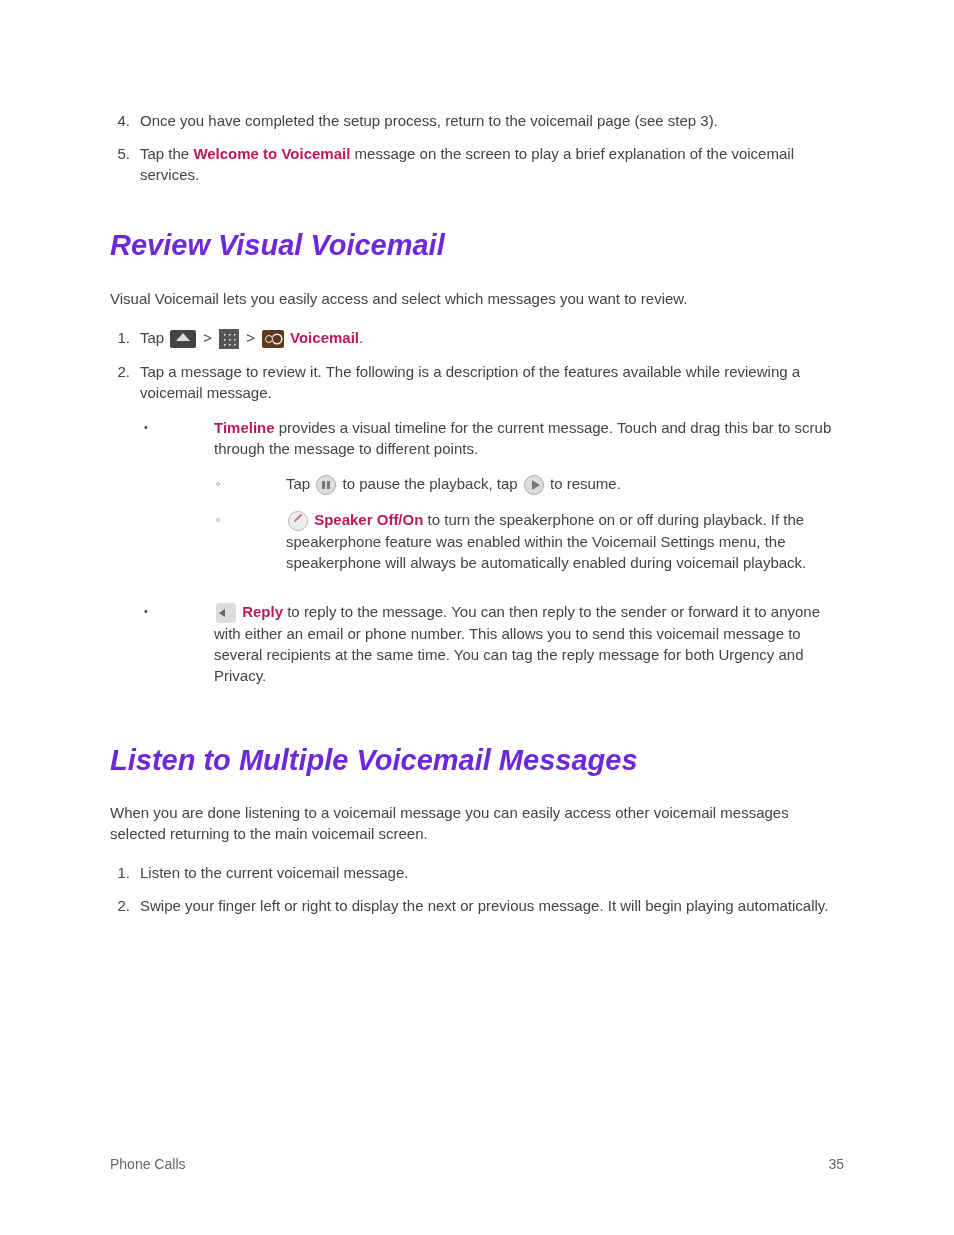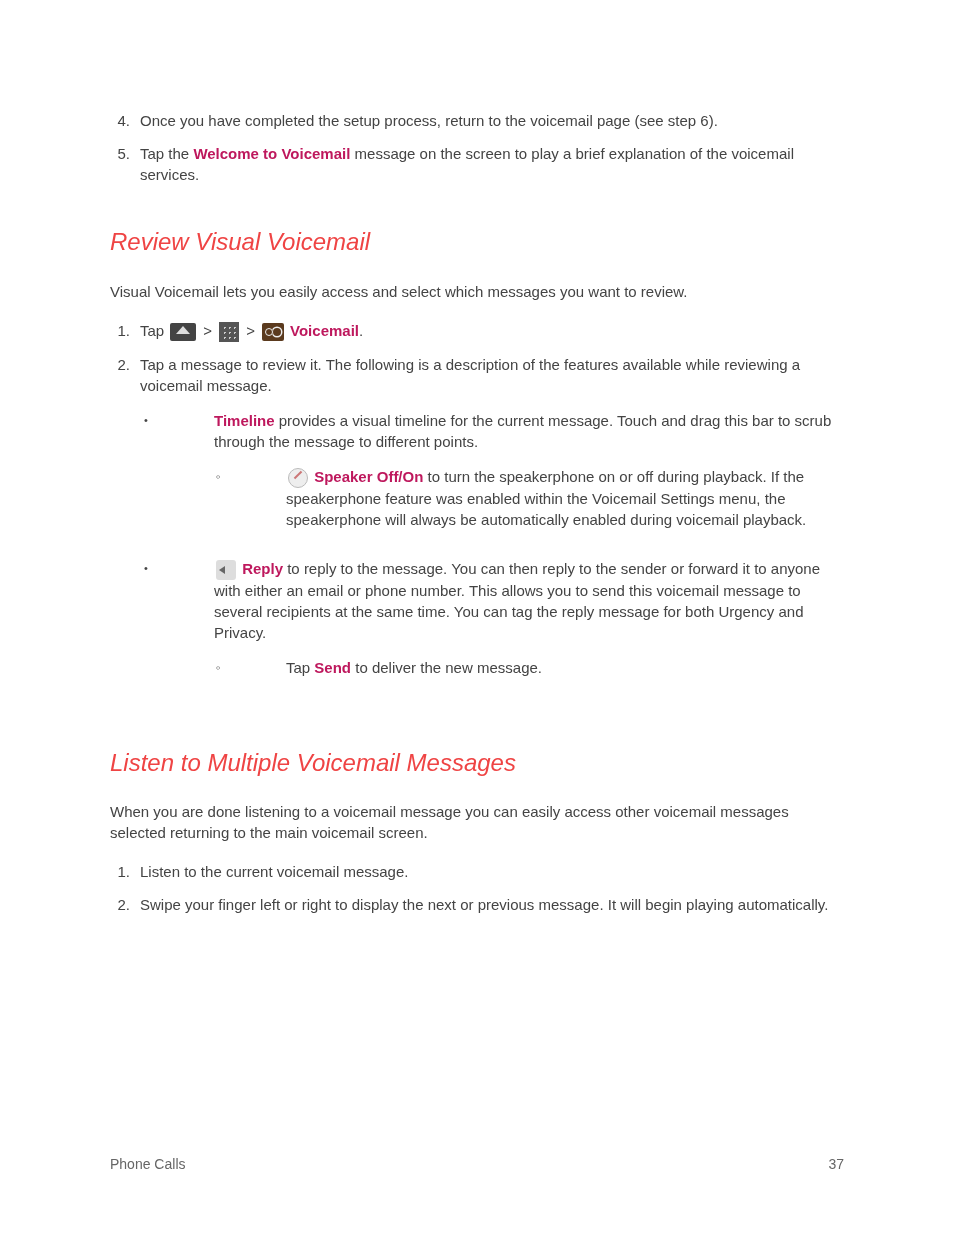--- a/index.html
+++ b/index.html
@@ -24,24 +24,24 @@
     }
     ol.top-ol > li .num {
       min-width: 30px;
       text-align: right;
       padding-right: 10px;
     }
     ol.top-ol > li .content {
       flex: 1;
     }
     h2.section-heading {
-      color: #ef4444;
+      color: #6d28d9;
       font-style: italic;
-      font-weight: normal;
-      font-size: 24px;
+      font-weight: bold;
+      font-size: 29px;
       margin-top: 28px;
       margin-bottom: 22px;
     }
     p.intro {
       margin-bottom: 18px;
     }
     .bold { font-weight: bold; color: #be185d; }
     ul.bullets {
       list-style: none;
       margin-top: 14px;
@@ -238,21 +238,21 @@
       border-right: 6px solid #666;
     }
     .sep { margin: 0 5px; }
   </style>
 </head>
 <body>
 
 <ol class="top-ol">
   <li>
     <div class="num">4.</div>
-    <div class="content">Once you have completed the setup process, return to the voicemail page (see step 6).</div>
+    <div class="content">Once you have completed the setup process, return to the voicemail page (see step 3).</div>
   </li>
   <li>
     <div class="num">5.</div>
     <div class="content">
       <span>Tap the </span><span class="bold">Welcome to Voicemail</span><span> message on the screen to play a brief explanation of the voicemail services.</span>
     </div>
   </li>
 </ol>
 
 <h2 class="section-heading">Review Visual Voicemail</h2>
@@ -268,40 +268,38 @@
   </li>
   <li>
     <div class="num">2.</div>
     <div class="content">
       <span>Tap a message to review it. The following is a description of the features available while reviewing a voicemail message.</span>
       <ul class="bullets">
         <li>
           <div class="li-content">
             <span class="bold">Timeline</span><span> provides a visual timeline for the current message. Touch and drag this bar to scrub through the message to different points.</span>
             <ul class="circ">
+              <li>
+                <div class="li-content">
+                  <span>Tap </span><span class="icon circle-btn pause-icon"></span><span> to pause the playback, tap </span><span class="icon circle-btn play-icon"></span><span> to resume.</span>
+                </div>
+              </li>
               <li>
                 <div class="li-content">
                   <span class="icon speaker-icon"></span>
                   <span class="bold">Speaker Off/On</span><span> to turn the speakerphone on or off during playback. If the speakerphone feature was enabled within the Voicemail Settings menu, the speakerphone will always be automatically enabled during voicemail playback.</span>
                 </div>
               </li>
             </ul>
           </div>
         </li>
         <li>
           <div class="li-content">
             <span class="icon reply-icon"></span>
             <span class="bold">Reply</span><span> to reply to the message. You can then reply to the sender or forward it to anyone with either an email or phone number. This allows you to send this voicemail message to several recipients at the same time. You can tag the reply message for both Urgency and Privacy.</span>
-            <ul class="circ">
-              <li>
-                <div class="li-content">
-                  <span>Tap </span><span class="bold">Send</span><span> to deliver the new message.</span>
-                </div>
-              </li>
-            </ul>
           </div>
         </li>
       </ul>
     </div>
   </li>
 </ol>
 
 <h2 class="section-heading">Listen to Multiple Voicemail Messages</h2>
 <p class="intro">When you are done listening to a voicemail message you can easily access other voicemail messages selected returning to the main voicemail screen.</p>
 
@@ -311,14 +309,14 @@
     <div class="content">Listen to the current voicemail message.</div>
   </li>
   <li>
     <div class="num">2.</div>
     <div class="content">Swipe your finger left or right to display the next or previous message. It will begin playing automatically.</div>
   </li>
 </ol>
 
 <div class="footer">
   <span>Phone Calls</span>
-  <span>37</span>
+  <span>35</span>
 </div>
 
 </body></html>

